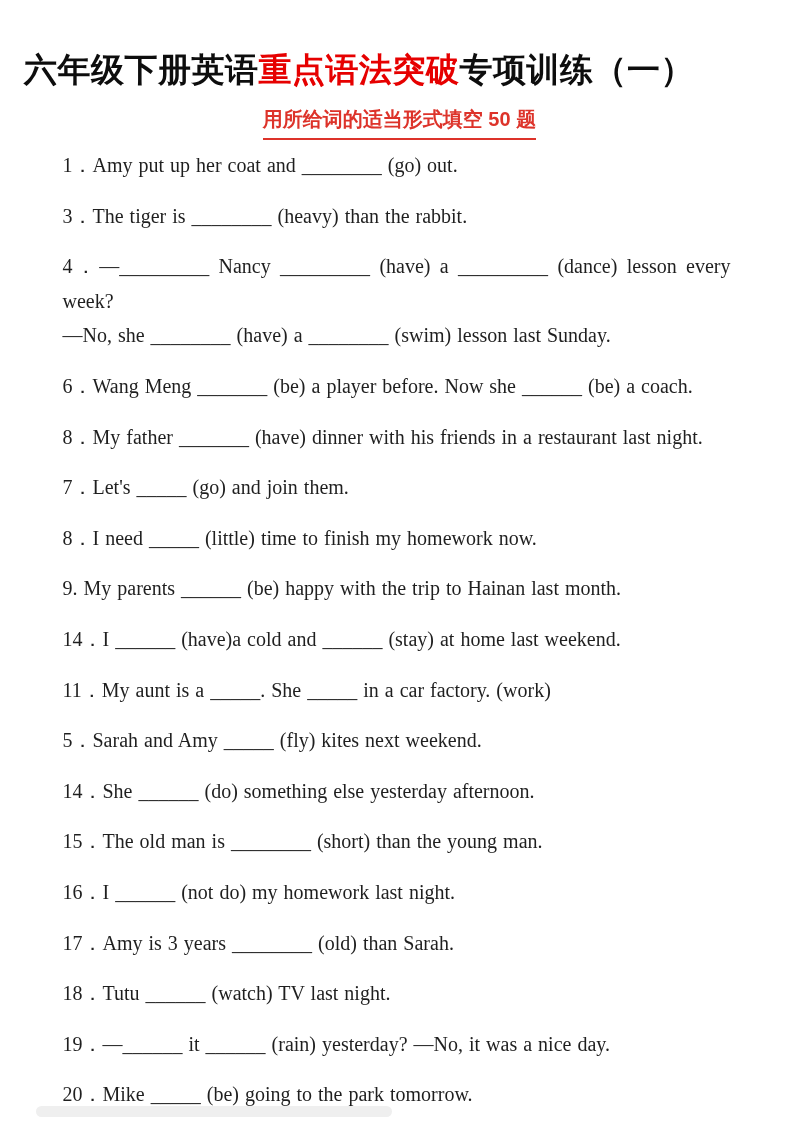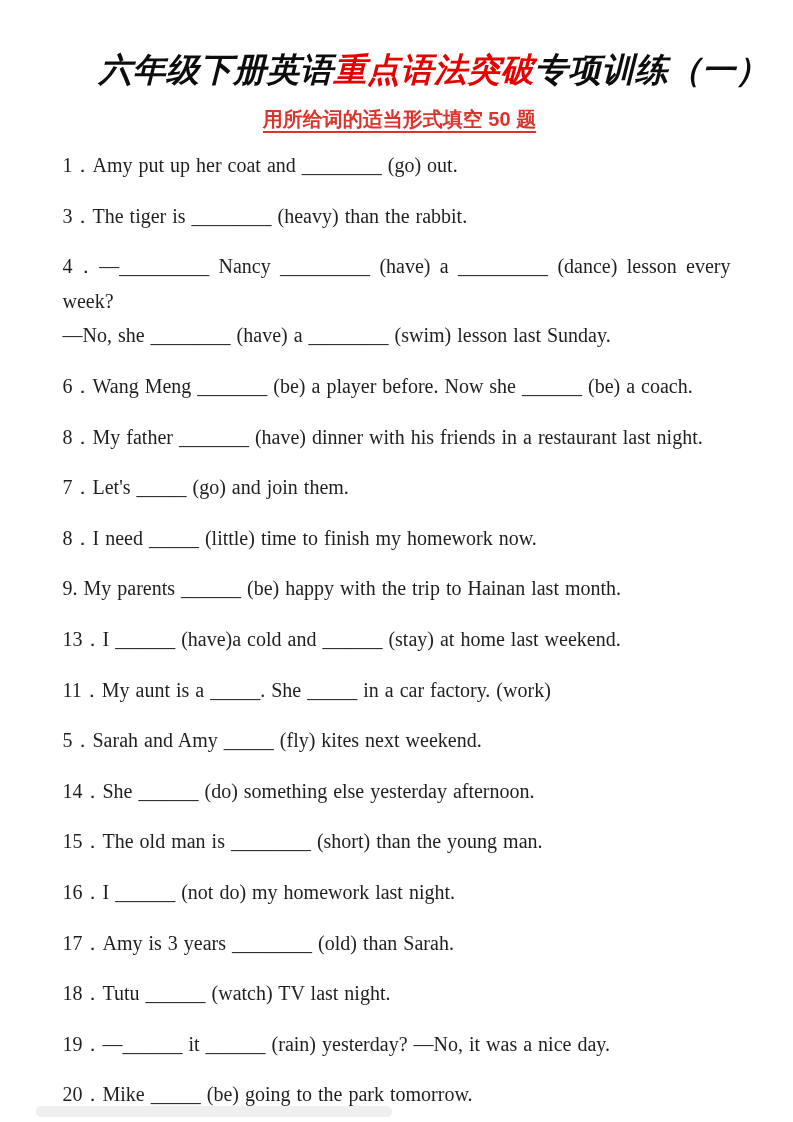--- a/index.html
+++ b/index.html
@@ -15,42 +15,41 @@
   .page{
     position:relative;
     width:793px;
     height:1122px;
     background:var(--page-bg);
     overflow:hidden;
     font-family:"Liberation Serif","DejaVu Serif",serif;
   }
   .title{
     margin:50px 24px 0;
-    text-align:right;
+    text-align:left;
     font-family:"Liberation Sans","DejaVu Sans",sans-serif;
     font-weight:bold;
     font-size:33px;
     line-height:40px;
     color:var(--title-black);
     letter-spacing:0.5px;
     white-space:nowrap;
-    font-style:italic;
   }
   .title .red{color:var(--accent-red);}
   .subtitle{
     margin:16px 0 0;
     text-align:center;
     font-family:"Liberation Sans","DejaVu Sans",sans-serif;
     font-weight:600;
     font-size:20px;
     line-height:26px;
   }
   .subtitle-text{
     color:var(--subtitle-red);
-    padding-bottom:1px;
+    padding-bottom:8px;
     border-bottom:2px solid var(--subtitle-red);
     margin-left:6px;
   }
   .exercises{
     margin:15px auto 0;
     width:700px;
     color:var(--text);
   }
   .exercise{
     margin:16px;
@@ -81,21 +80,21 @@
 
   <div class="exercises">
       <p class="exercise">1．Amy put up her coat and ________ (go) out.</p>
       <p class="exercise">3．The tiger is ________ (heavy) than the rabbit.</p>
       <p class="exercise">4．—_________ Nancy _________ (have) a _________ (dance) lesson every week?<br>—No, she ________ (have) a ________ (swim) lesson last Sunday.</p>
       <p class="exercise">6．Wang Meng _______ (be) a player before. Now she ______ (be) a coach.</p>
       <p class="exercise">8．My father _______ (have) dinner with his friends in a restaurant last night.</p>
       <p class="exercise">7．Let's _____ (go) and join them.</p>
       <p class="exercise">8．I need _____ (little) time to finish my homework now.</p>
       <p class="exercise">9. My parents ______ (be) happy with the trip to Hainan last month.</p>
-      <p class="exercise">13．I ______ (have)a cold and ______ (stay) at home last weekend.</p>
+      <p class="exercise">14．I ______ (have)a cold and ______ (stay) at home last weekend.</p>
       <p class="exercise">11．My aunt is a _____. She _____ in a car factory. (work)</p>
       <p class="exercise">5．Sarah and Amy _____ (fly) kites next weekend.</p>
       <p class="exercise">14．She ______ (do) something else yesterday afternoon.</p>
       <p class="exercise">15．The old man is ________ (short) than the young man.</p>
       <p class="exercise">16．I ______ (not do) my homework last night.</p>
       <p class="exercise">17．Amy is 3 years ________ (old) than Sarah.</p>
       <p class="exercise">18．Tutu ______ (watch) TV last night.</p>
       <p class="exercise">19．—______ it ______ (rain) yesterday? —No, it was a nice day.</p>
       <p class="exercise">20．Mike _____ (be) going to the park tomorrow.</p>
       <p class="exercise">21．My dress is yellow. _______ (you) is blue.</p>

